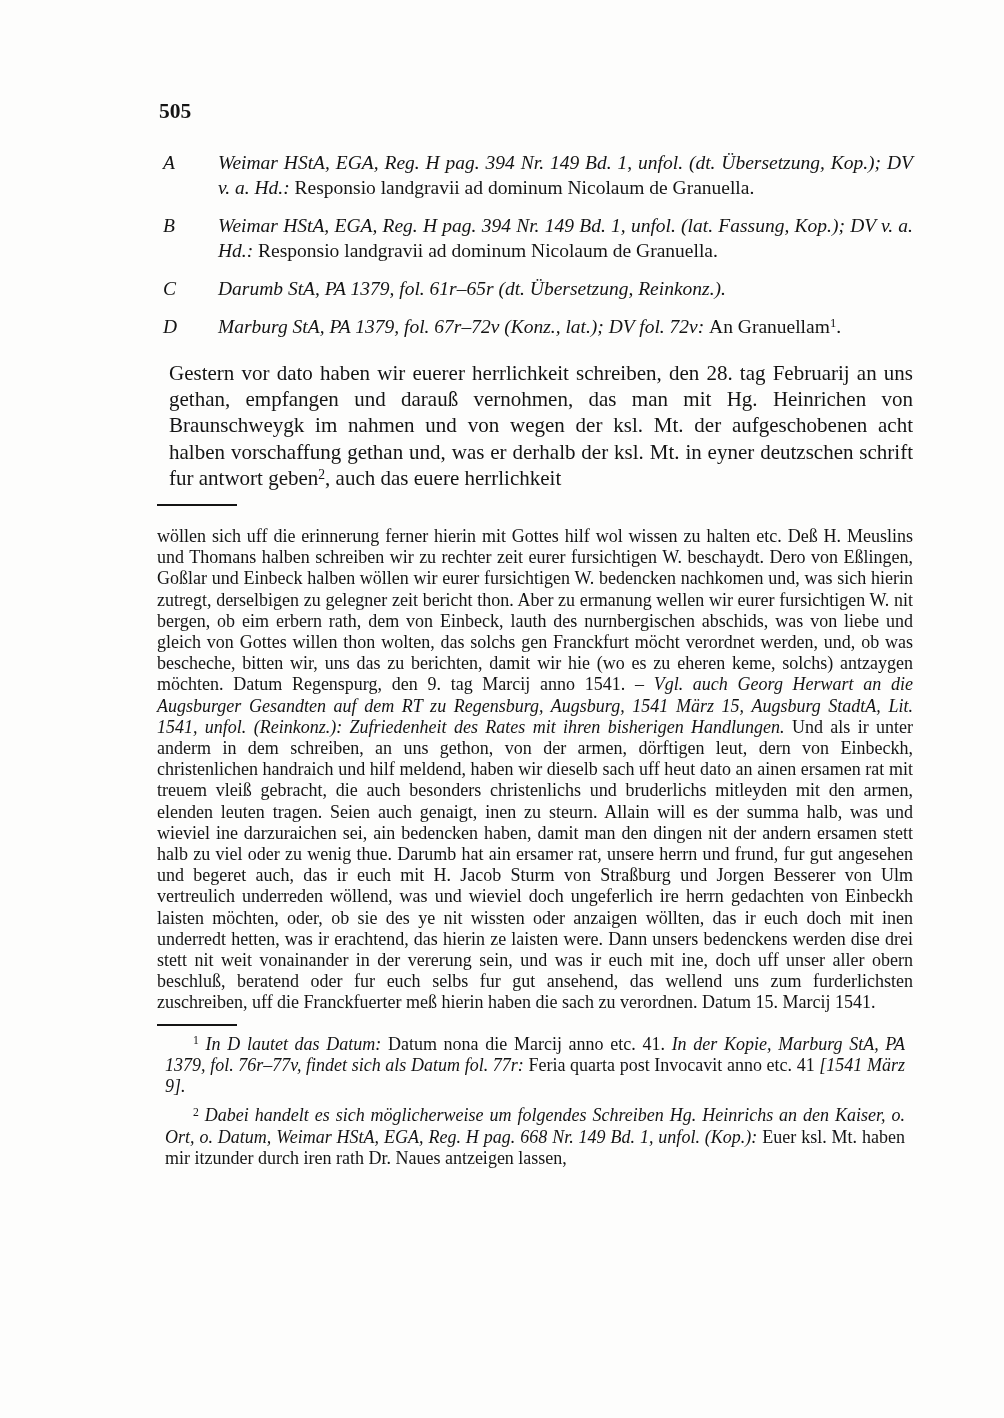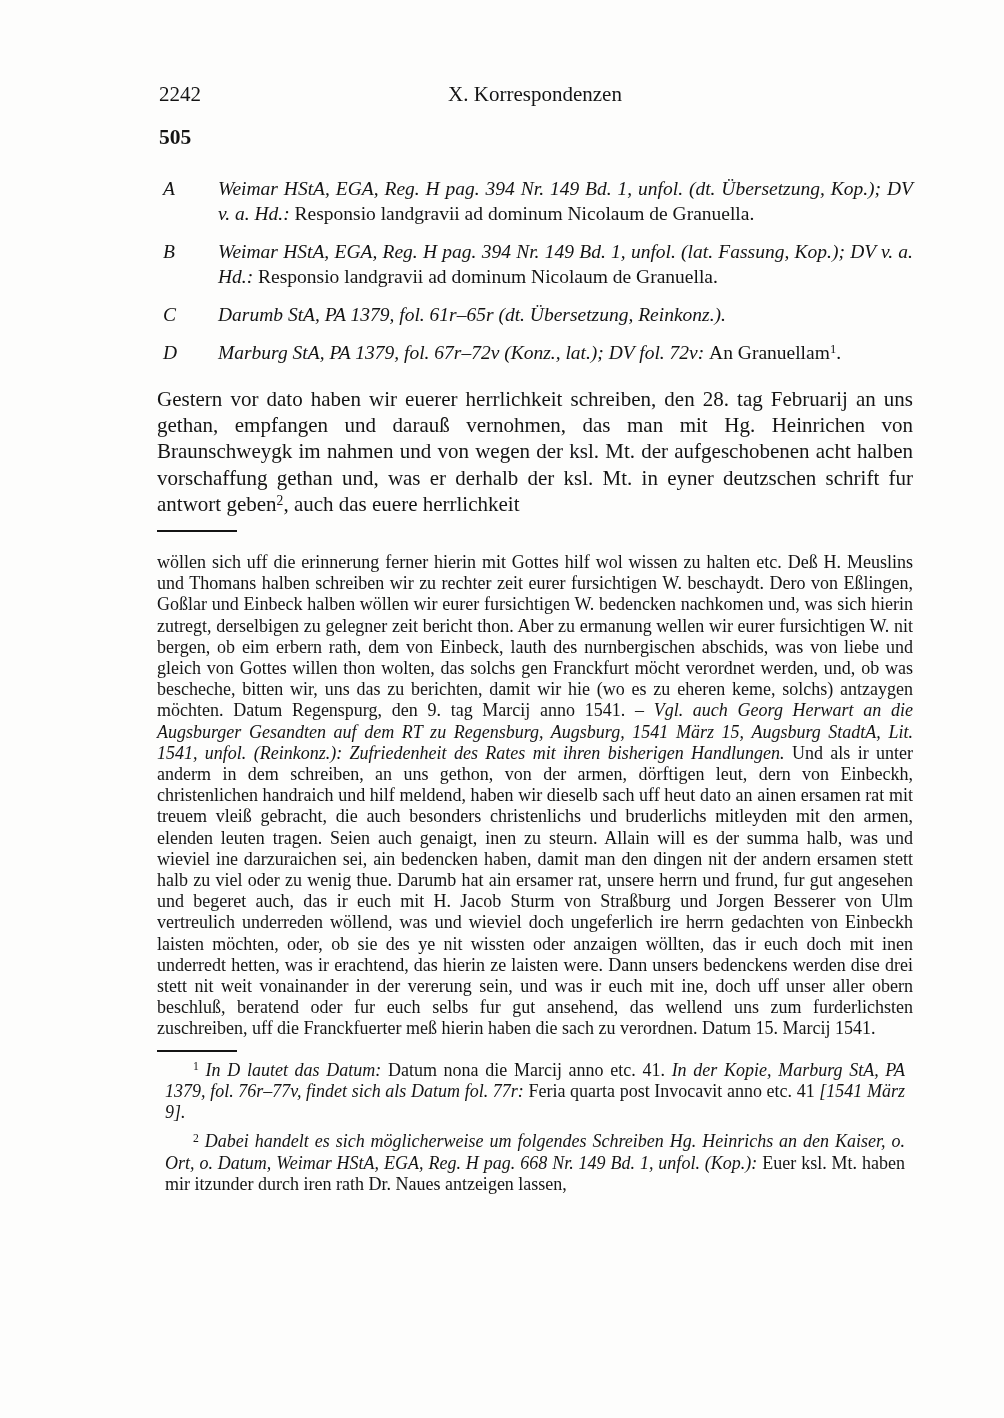--- a/index.html
+++ b/index.html
@@ -36,20 +36,21 @@
     font-size: 19.5px;
     line-height: 25px;
   }
   .source-label { width: 55px; flex: 0 0 auto; font-style: italic; }
   .source-text { flex: 1 1 auto; text-align: justify; }
   .letter-body {
     margin-top: 21px;
     font-size: 21px;
     line-height: 26.2px;
     text-align: justify;
+    margin-left: 12px;
   }
   .apparatus-rule, .footnote-rule {
     width: 80px;
     border: 0;
     border-top: 2px solid #141414;
     margin: 0;
   }
   .apparatus-rule { margin-top: 13px; }
   .apparatus-text {
     margin-top: 20px;
@@ -71,24 +72,20 @@
     vertical-align: baseline;
     position: relative;
     top: -0.45em;
   }
 </style>
 </head>
 <body>
 
 <div class="page">
 
-  <div class="pagehead">
-    <span class="page-number">2242</span>
-    <span class="running-title">X. Korrespondenzen</span>
-  </div>
 
   <div class="entry-heading">
     <span class="entry-number">505</span>
   </div>
 
   <div class="sources">
     <div class="source-row">
       <span class="source-label">A</span>
       <span class="source-text"><span class="it">Weimar HStA, EGA, Reg. H pag. 394 Nr. 149 Bd. 1, unfol. (dt. Übersetzung, Kop.); DV v. a. Hd.: </span><span>Responsio landgravii ad dominum Nicolaum de Granuella.</span></span>
     </div>

